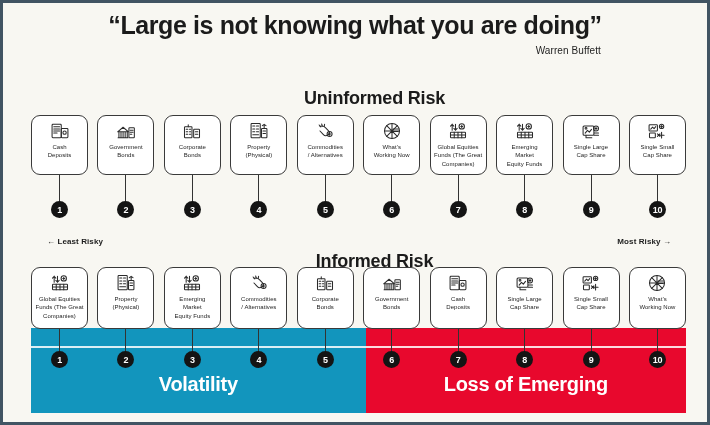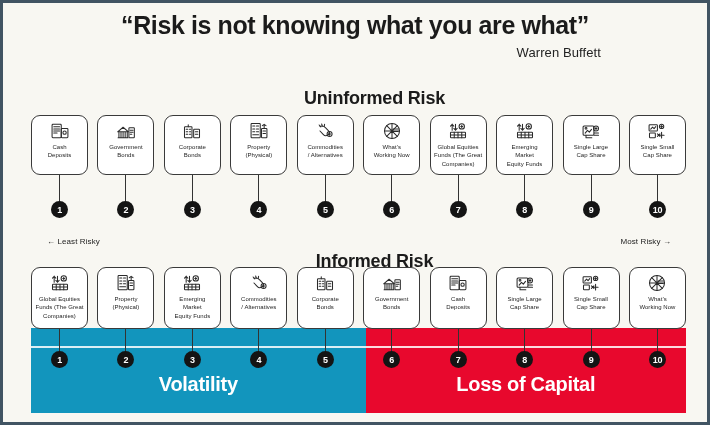--- a/index.html
+++ b/index.html
@@ -26,21 +26,21 @@
     text-align: center;
     font-size: 25px;
     font-weight: 700;
     letter-spacing: -0.4px;
     color: #1b1b1b;
     font-family: "Liberation Sans", sans-serif;
   }
   .attribution {
     position: absolute;
     right: 106px; top: 42px;
-    font-size: 13px;
+    font-size: 10px;
     color: #232323;
     letter-spacing: 0.1px;
   }
 
   
   .section-heading {
     position: absolute;
     left: 0; right: 0;
     text-align: center;
     font-size: 18px;
@@ -143,21 +143,21 @@
     justify-content: center;
     letter-spacing: -0.3px;
   }
 
   
   .risk-label {
     position: absolute;
     top: 234px;
     font-size: 8px;
     color: #1d1d1d;
-    font-weight: 400;
+    font-weight: 700;
     letter-spacing: 0.1px;
   }
   #least-risky { left: 44px; }
   #most-risky  { right: 36px; }
 
   
   #band {
     position: absolute;
     left: 28px;
     top: 325px;
@@ -187,21 +187,21 @@
     font-weight: 700;
     letter-spacing: -0.3px;
     margin-bottom: 17px;
   }
 </style>
 </head>
 <body>
 
 <div id="poster">
 
-  <div class="quote">“Risk is not knowing what you are what”</div>
+  <div class="quote">“Large is not knowing what you are doing”</div>
   <div class="attribution">Warren Buffett</div>
 
   <div class="section-heading" id="heading-uninformed">Uninformed Risk</div>
   <div class="card-row" id="row-uninformed">
       <div class="card">
         <span class="card-icon">
           <svg viewBox="0 0 24 24" width="20" height="20">
             <rect x="2.5" y="4" width="11" height="16" rx="1" stroke="#2b2b2b" stroke-width="1.25" fill="none" stroke-linecap="round" stroke-linejoin="round"></rect>
             <path d="M4.5 7h7M4.5 9.5h7M4.5 12h7M4.5 14.5h4" stroke="#2b2b2b" stroke-width="1.25" fill="none" stroke-linecap="round" stroke-linejoin="round"></path>
             <rect x="13.5" y="9" width="8" height="11" rx="1" stroke="#2b2b2b" stroke-width="1.25" fill="none" stroke-linecap="round" stroke-linejoin="round"></rect>
@@ -395,21 +395,21 @@
   <div class="risk-label" id="least-risky">← Least Risky</div>
   <div class="risk-label" id="most-risky">Most Risky →</div>
 
   <div class="section-heading" id="heading-informed">Informed Risk</div>
 
   <div id="band">
       <div class="band-seg" style="flex: 3.55 1 0%; background: rgb(18, 149, 189);">
         <div class="band-title">Volatility</div>
       </div>
       <div class="band-seg" style="flex: 3.4 1 0%; background: rgb(232, 8, 45);">
-        <div class="band-title">Loss of Capital</div>
+        <div class="band-title">Loss of Emerging</div>
       </div>
     </div>
 
   <div class="card-row" id="row-informed">
       <div class="card">
         <span class="card-icon">
           <svg viewBox="0 0 24 24" width="20" height="20">
             <path d="M5 11V4M5 4l-2 2.2M5 4l2 2.2M9 4v7M9 11l-2-2.2M9 11l2-2.2" stroke="#2b2b2b" stroke-width="1.25" fill="none" stroke-linecap="round" stroke-linejoin="round"></path>
             <circle cx="16.5" cy="6.5" r="3.2" stroke="#2b2b2b" stroke-width="1.25" fill="none" stroke-linecap="round" stroke-linejoin="round"></circle>
             <path d="M16.5 5v3M15.3 6.5h2.4" stroke="#2b2b2b" stroke-width="1.25" fill="none" stroke-linecap="round" stroke-linejoin="round"></path>

